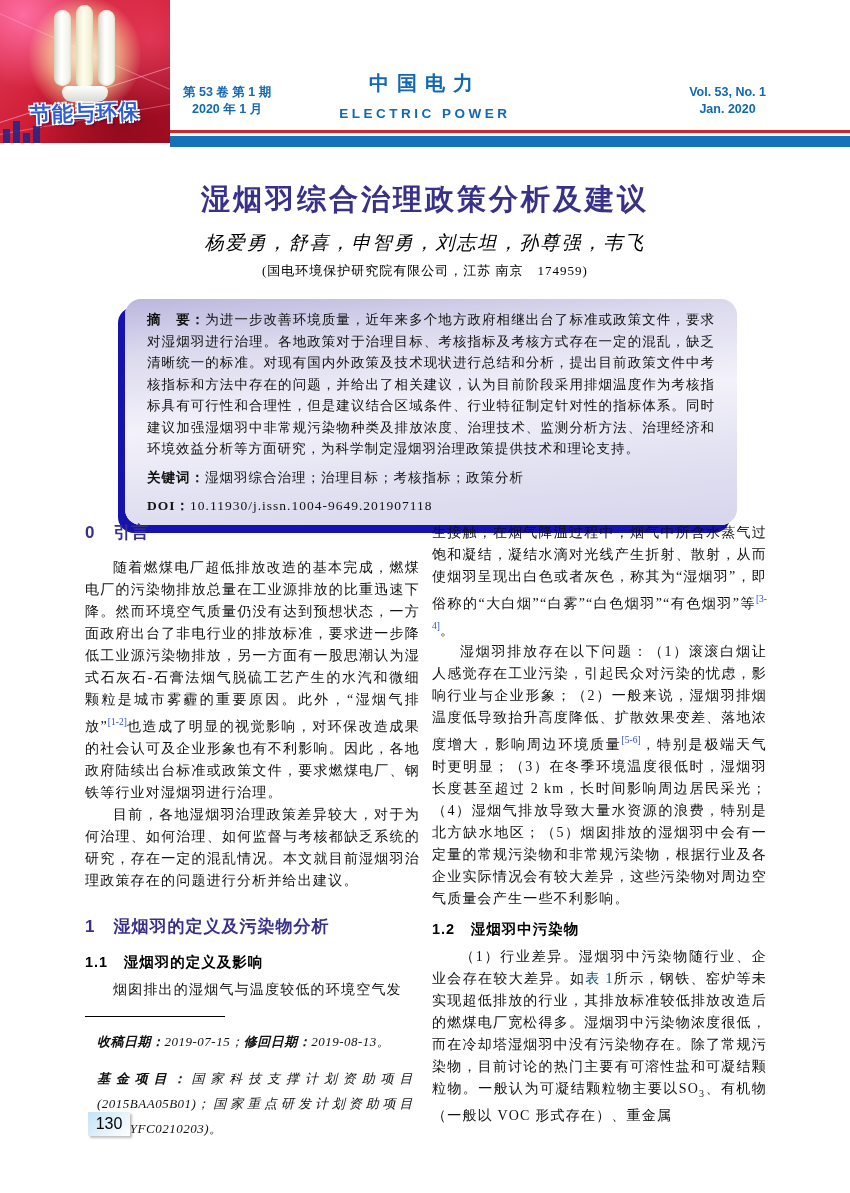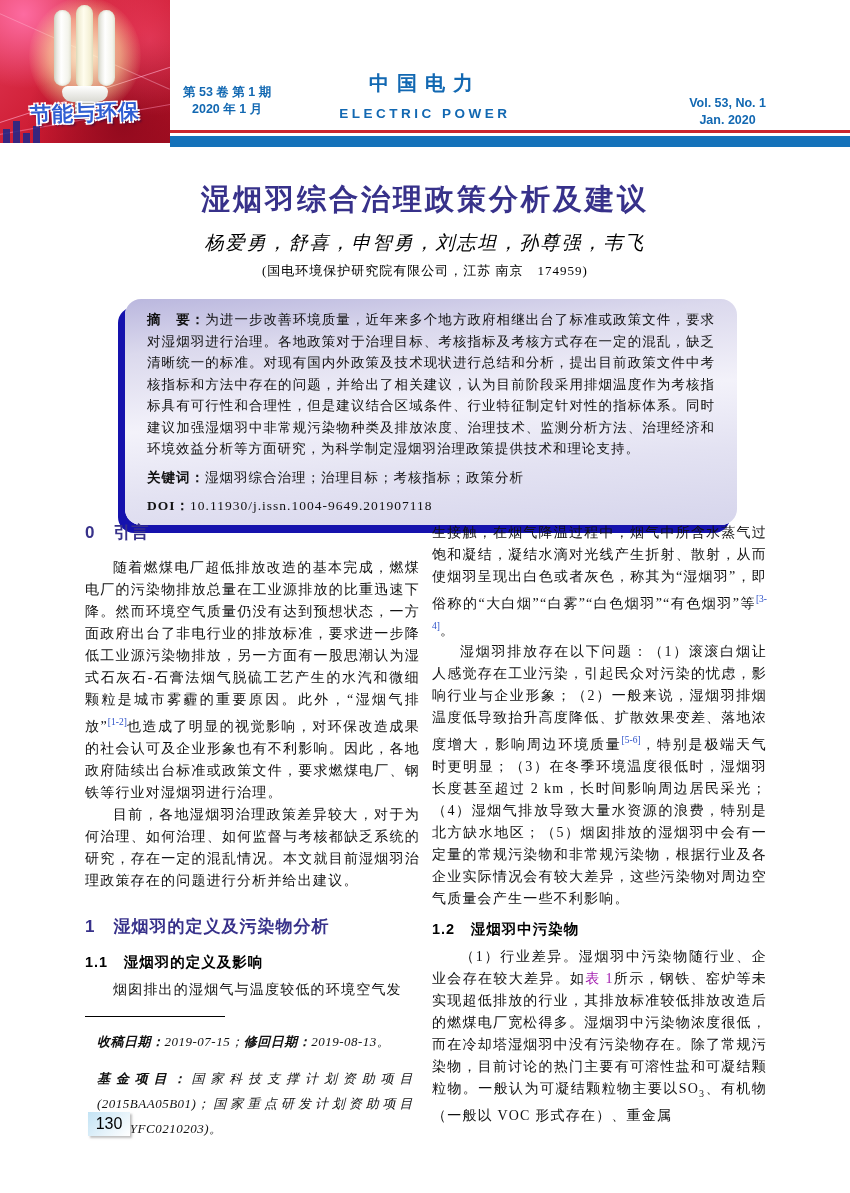--- a/index.html
+++ b/index.html
@@ -37,21 +37,21 @@
             background:#97928c;border-radius:0 0 4px 4px;}
   #logo-caption{position:absolute;left:0;right:0;bottom:16px;text-align:center;
             font-family:"Liberation Sans",sans-serif;font-weight:bold;font-size:21px;color:#2f5ed2;
             letter-spacing:1px;transform:rotate(-2deg);
             text-shadow:-1.5px -1.5px 0 #fff,1.5px -1.5px 0 #fff,-1.5px 1.5px 0 #fff,1.5px 1.5px 0 #fff,3px 3px 2px rgba(10,10,70,.45);}
 
   .hdr-blue{color:#1268b2;font-family:"Liberation Sans",sans-serif;font-weight:bold;}
   #issue-cn{position:absolute;left:183px;top:84px;font-size:12.5px;line-height:17px;text-align:center;}
   #journal-cn{position:absolute;left:0;right:0;top:70px;text-align:center;font-size:20px;letter-spacing:8px;}
   #journal-en{position:absolute;left:0;right:0;top:106px;text-align:center;font-size:13.5px;letter-spacing:3.5px;}
-  #issue-en{position:absolute;right:84px;top:84px;font-size:12.5px;line-height:17px;text-align:center;margin-top:11px;}
+  #issue-en{position:absolute;right:84px;top:84px;font-size:12.5px;line-height:17px;text-align:center;}
   #rule-red{position:absolute;left:170px;right:0;top:130px;height:2.5px;background:#c9262e;}
   #rule-blue{position:absolute;left:170px;right:0;top:136px;height:11px;background:#1472ba;}
 
   
   #art-title{position:absolute;left:0;right:0;top:180px;text-align:center;
              font-family:"Liberation Sans",sans-serif;font-weight:bold;font-size:29px;
              letter-spacing:3px;color:#37318a;}
   #art-authors{position:absolute;left:0;right:0;top:230px;text-align:center;
                font-style:italic;font-size:19px;letter-spacing:2px;color:#000;}
   #art-affil{position:absolute;left:0;right:0;top:262px;text-align:center;font-size:13px;
@@ -71,21 +71,21 @@
   #body-cols{position:absolute;left:85px;top:522px;width:682px;display:flex;gap:12px;}
   .col{width:335px;font-size:14px;line-height:22px;letter-spacing:1.2px;text-align:justify;}
   .col p{margin:0;}
   .col p.ind{text-indent:2em;}
   h2.sec{margin:0 0 13px 0;font-family:"Liberation Sans",sans-serif;font-weight:bold;
          font-size:17px;color:#37318a;letter-spacing:1px;text-align:left;}
   h2.sec.mid{margin-top:24px;}
   h3.sub{margin:8px 0 6px 0;font-family:"Liberation Sans",sans-serif;font-weight:bold;
          font-size:14.5px;color:#000;letter-spacing:1px;text-align:left;}
   sup.ref{color:#2b50c8;font-size:9.5px;letter-spacing:0;}
-  .tbl-link{color:#a21caf;}
+  .tbl-link{color:#0c4a6e;}
   sub{font-size:10px;}
 
   
   #footnote{position:absolute;left:85px;top:1016px;width:340px;font-size:13px;line-height:25px;
             font-style:italic;letter-spacing:.5px;text-align:justify;}
   #footnote .rule{border-top:1.3px solid #000;width:140px;margin-bottom:8px;}
   #footnote .flabel{font-weight:bold;}
   #footnote p{margin:12px;}
 
   

